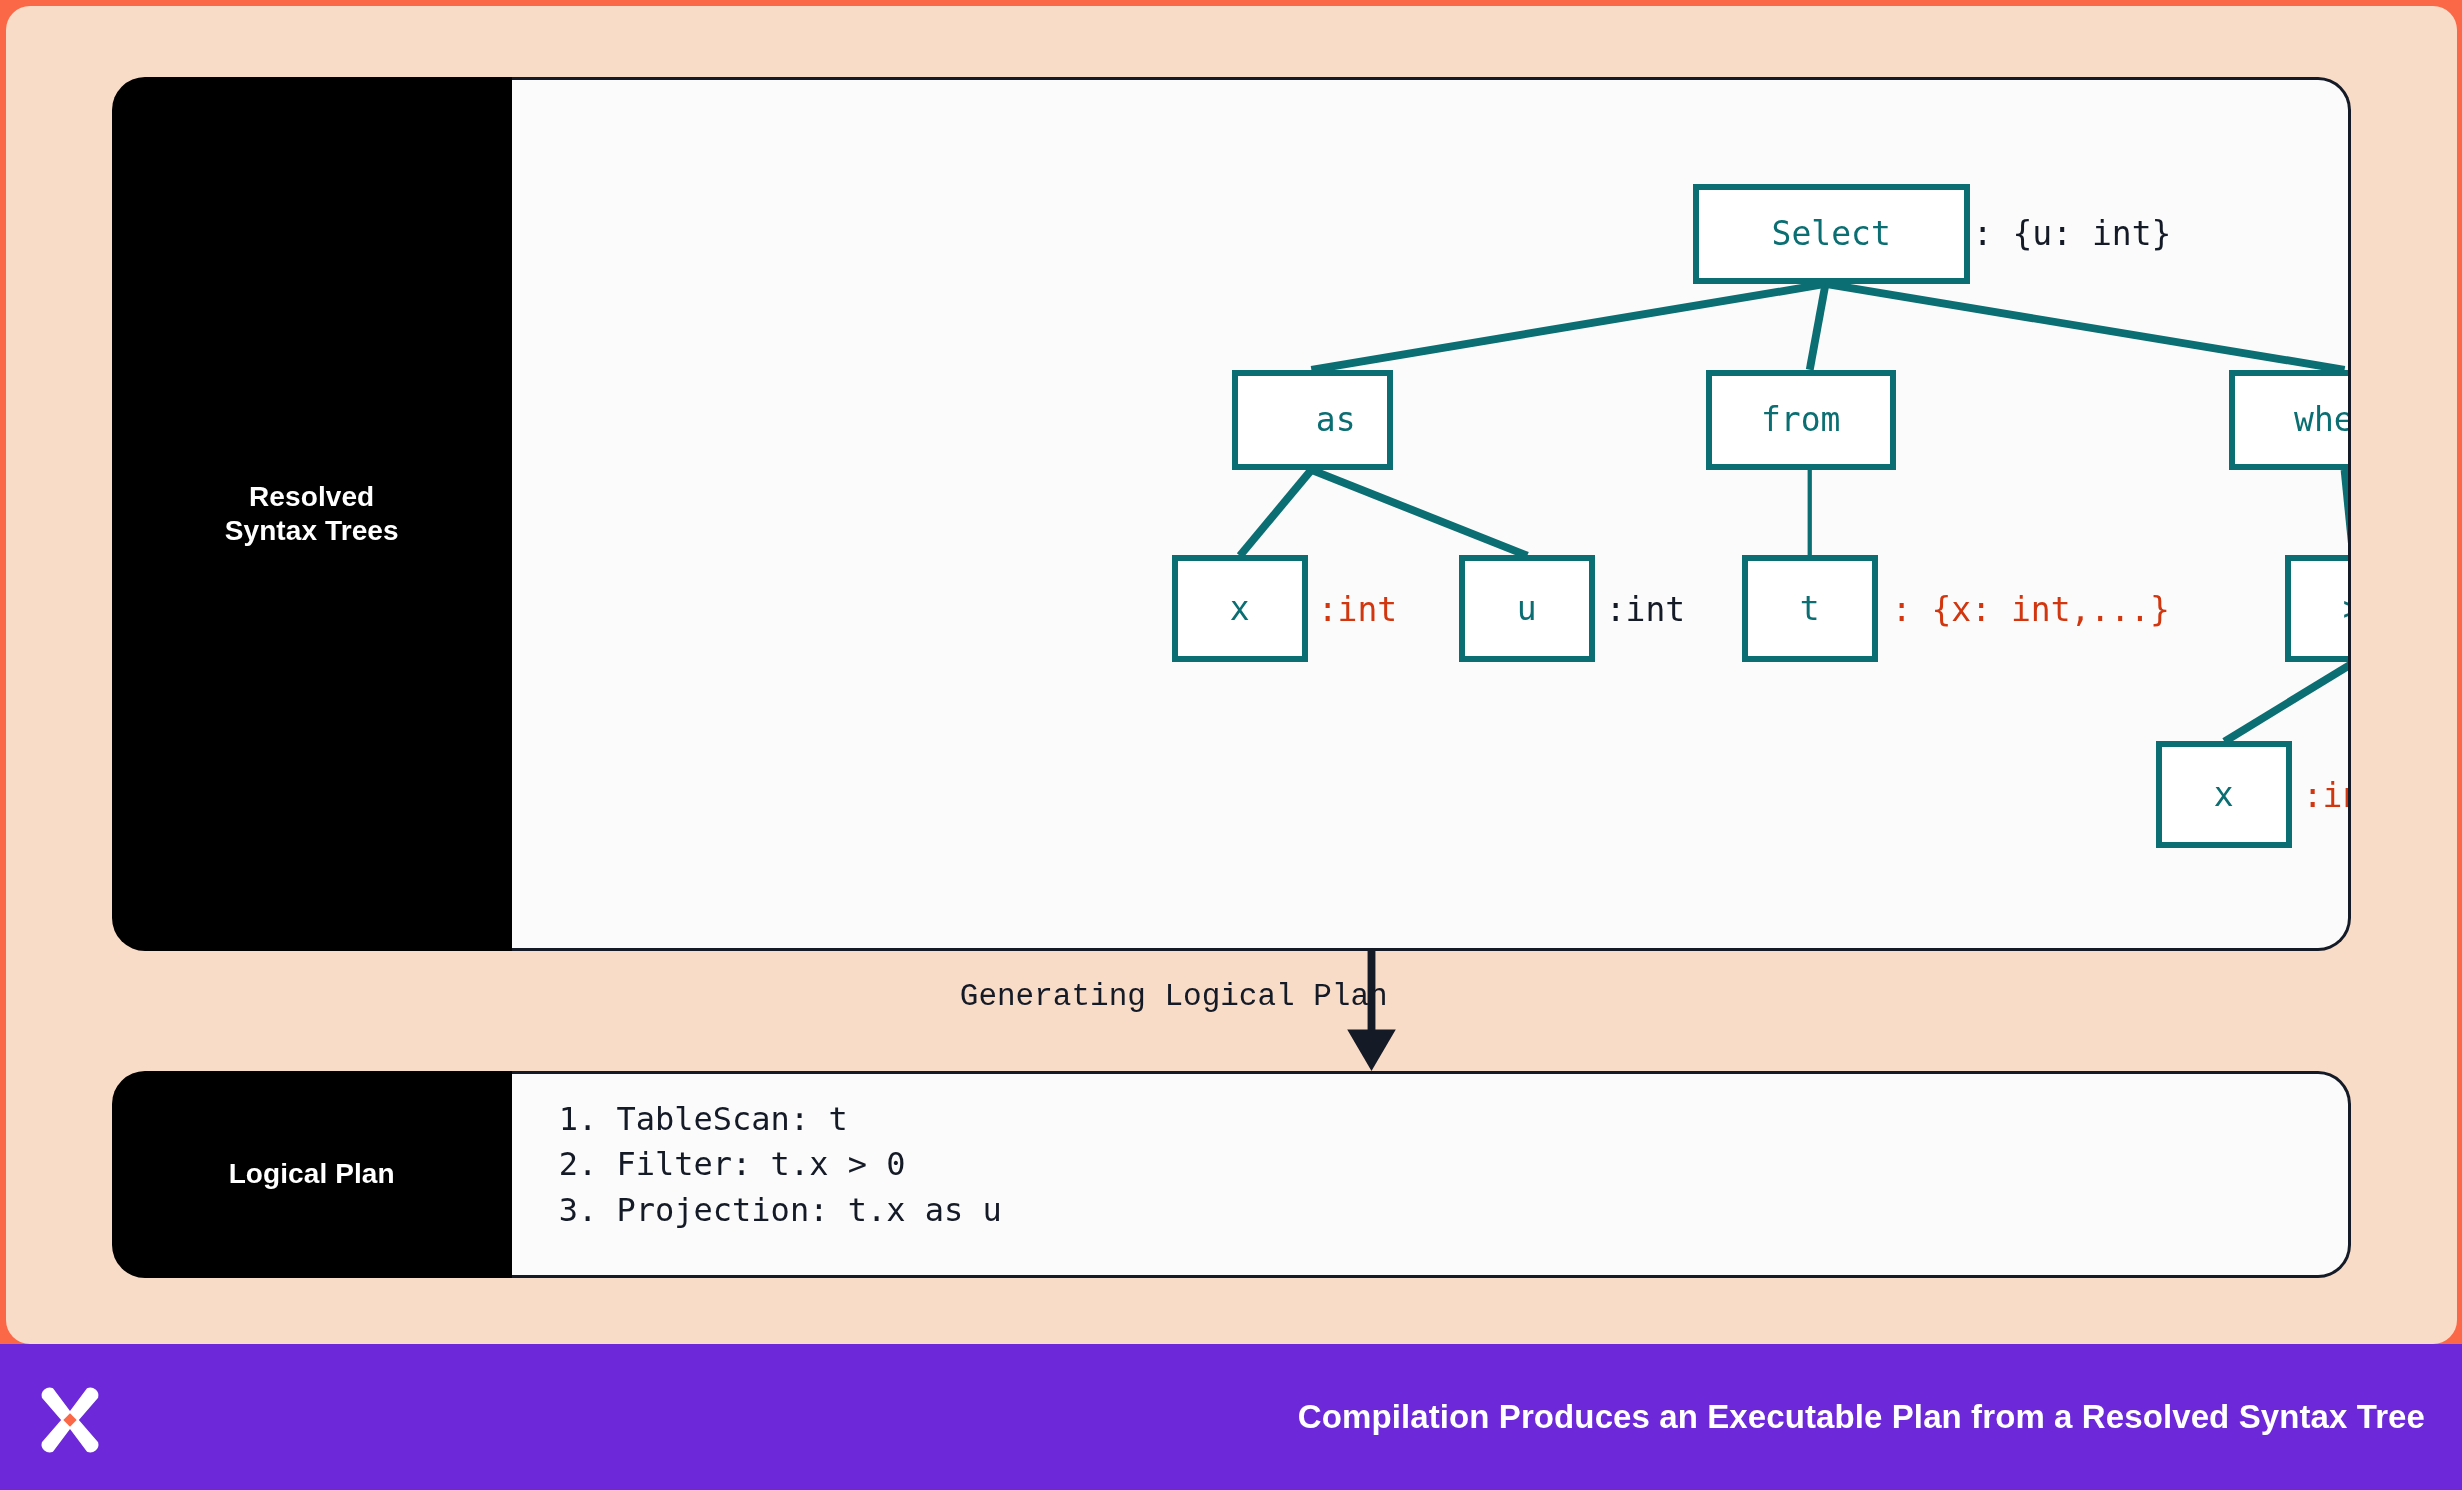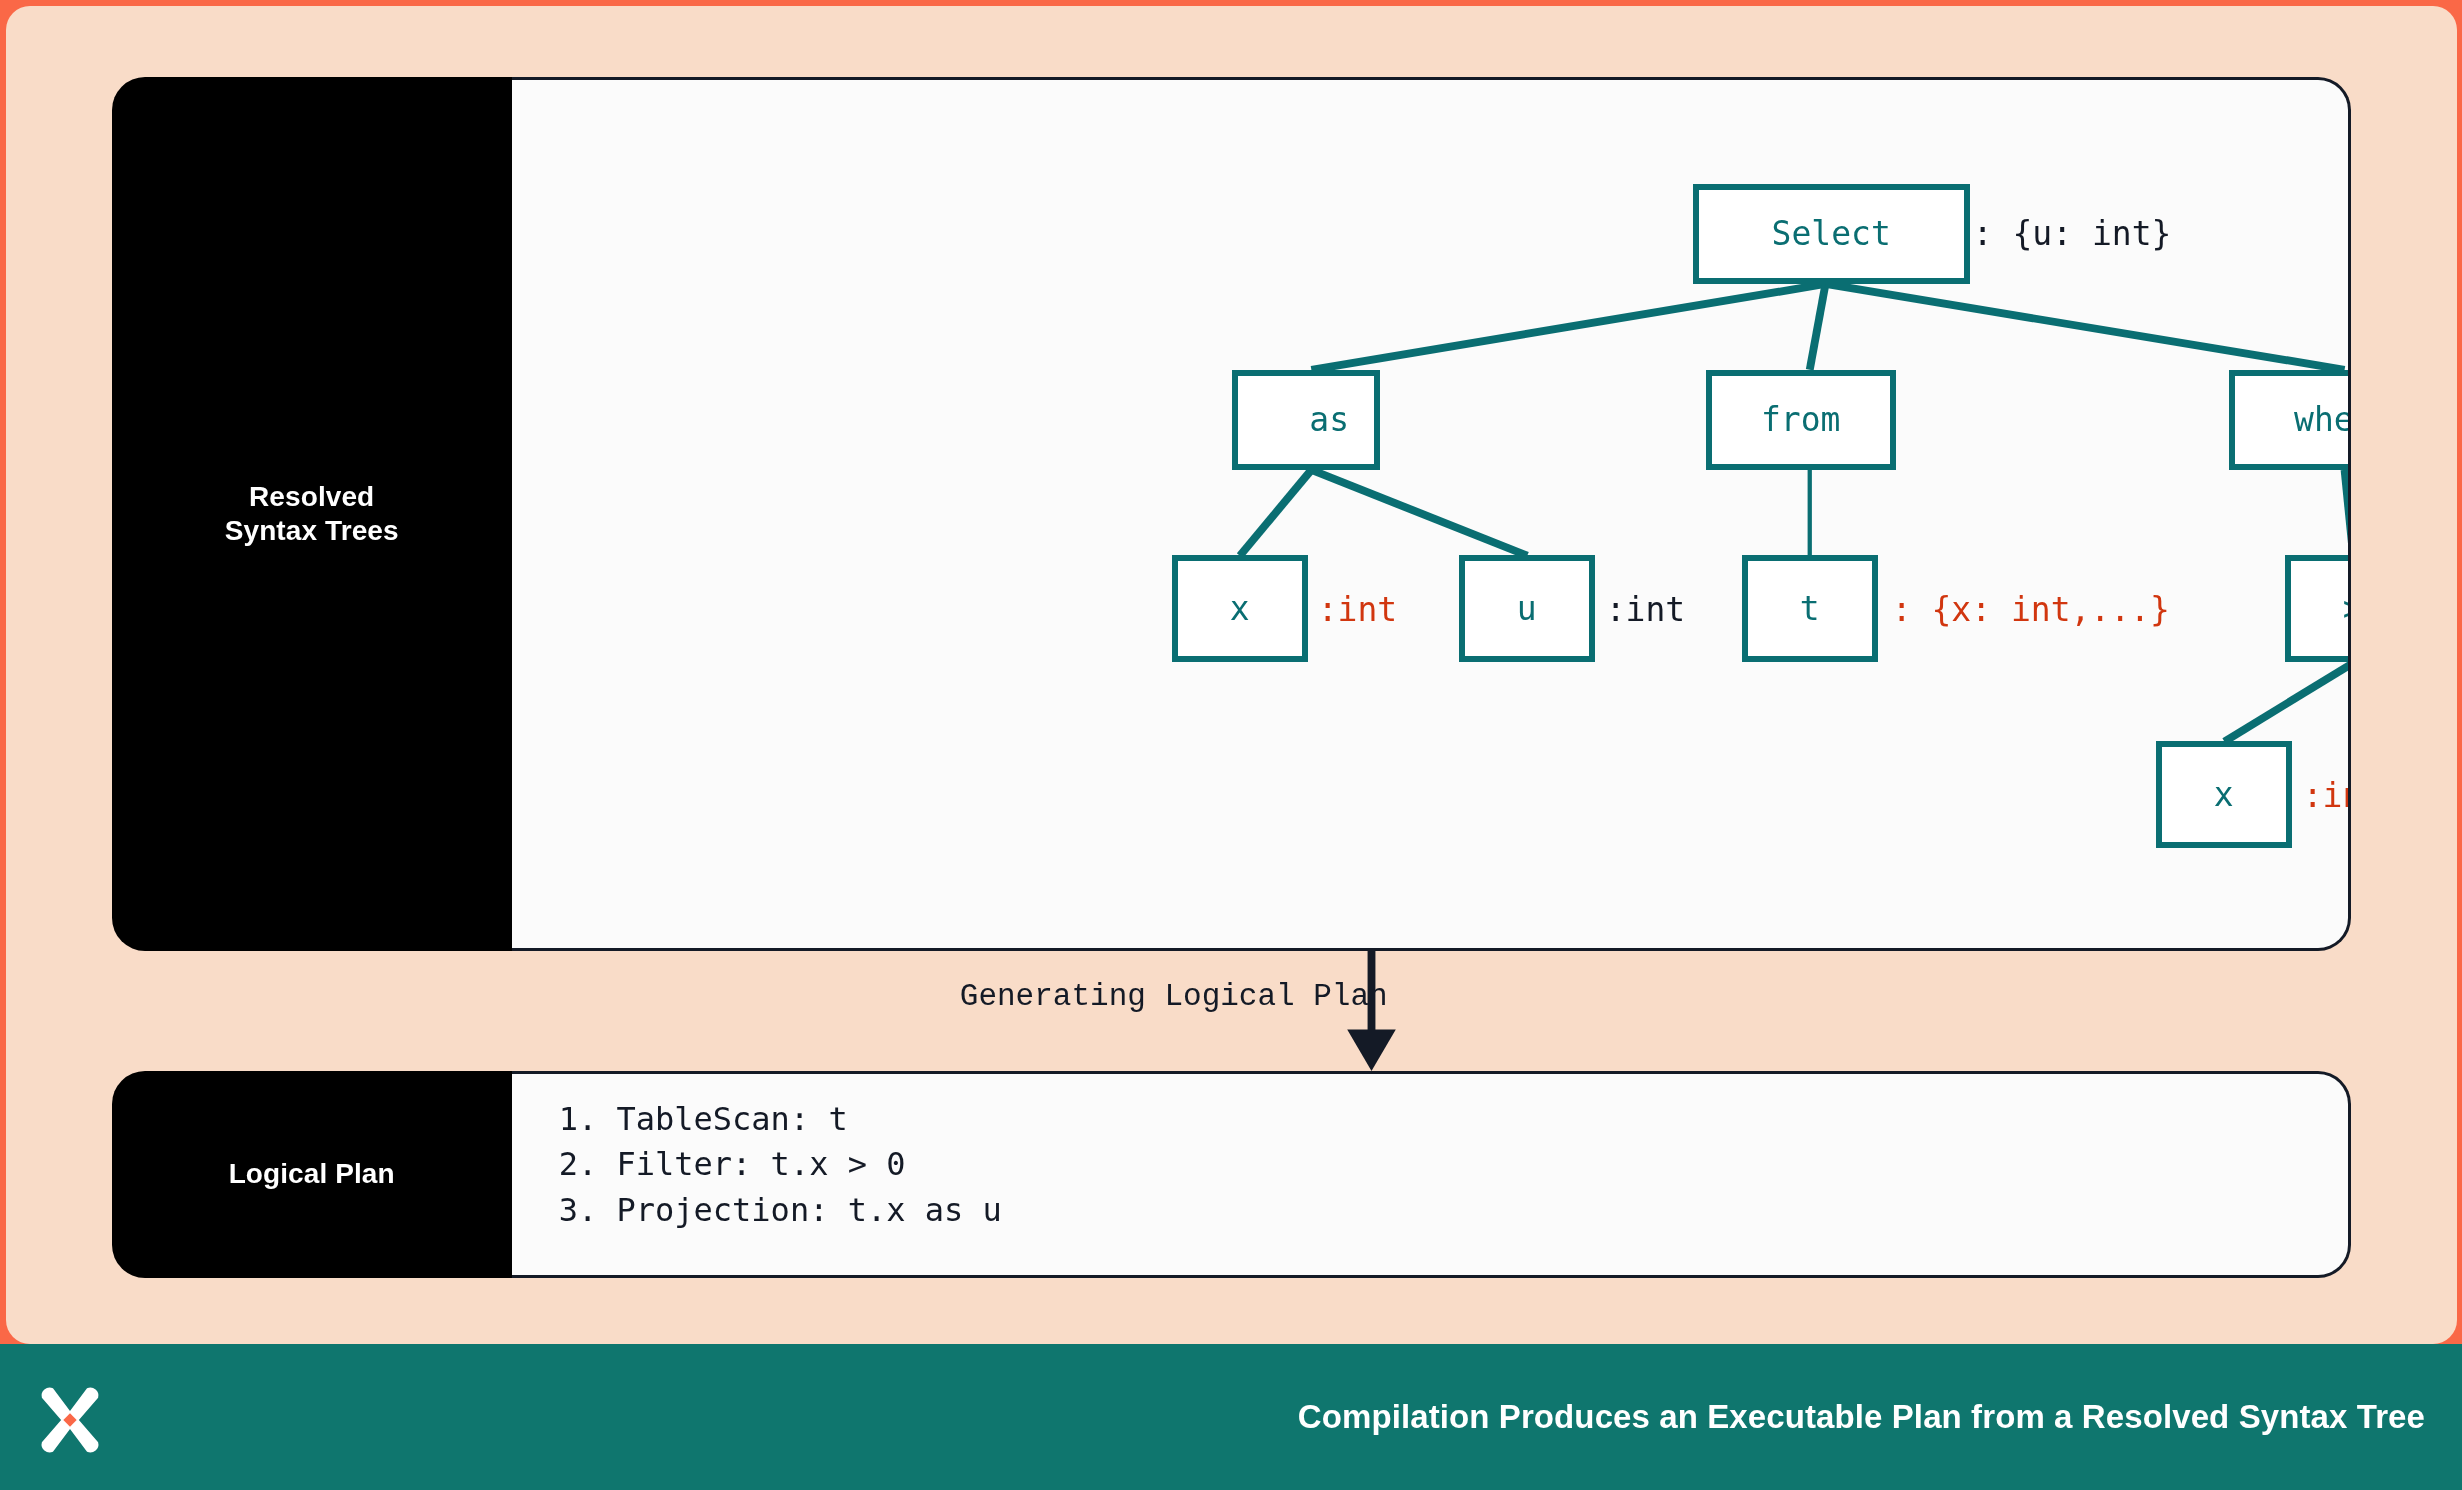--- a/index.html
+++ b/index.html
@@ -105,21 +105,21 @@
     line-height:1.42;
     color:#141A26;
     list-style:none;
   }
   #plan-list li { white-space:pre; }
 
   
   #footer {
     position:absolute;
     left:0; bottom:0; width:2462px; height:146px;
-    background:#0f766e;
+    background:#6d28d9;
     display:flex; align-items:center;padding-left:36px;
   }
   #brand-logo { position:absolute; left:33px; top:39px; width:74px; height:74px; }
   #footer-caption {
     position:absolute;
     right:37px;
     color:#FFFFFF;
     font-weight:700;
     font-size:33px;
     letter-spacing:0.1px;
@@ -144,21 +144,21 @@
             <line x1="1837" y1="285" x2="2563" y2="405" stroke="#0A6E72" stroke-width="11"></line>
             <line x1="1118" y1="545" x2="1018" y2="665" stroke="#0A6E72" stroke-width="11"></line>
             <line x1="1118" y1="545" x2="1420" y2="665" stroke="#0A6E72" stroke-width="11"></line>
             <line x1="1815" y1="545" x2="1815" y2="665" stroke="#0A6E72" stroke-width="6"></line>
             <line x1="2563" y1="545" x2="2575" y2="665" stroke="#0A6E72" stroke-width="11"></line>
             <line x1="2575" y1="815" x2="2395" y2="925" stroke="#0A6E72" stroke-width="11"></line>
             <line x1="2575" y1="815" x2="2805" y2="925" stroke="#0A6E72" stroke-width="11"></line>
           </svg>
         <div id="tree-nodes">
             <div class="node" style="left: 1181px; top: 104px; width: 277px; height: 100px;">Select</div>
-            <div class="node" style="left: 720px; top: 290px; width: 148px; height: 100px; padding-left: 47px;">as</div>
+            <div class="node" style="left: 720px; top: 290px; width: 161px; height: 100px; padding-left: 47px;">as</div>
             <div class="node" style="left: 1194px; top: 290px; width: 190px; height: 100px;">from</div>
             <div class="node" style="left: 1717px; top: 290px; width: 230px; height: 100px;">where</div>
             <div class="node" style="left: 660px; top: 475px; width: 136px; height: 107px;">x</div>
             <div class="node" style="left: 947px; top: 475px; width: 136px; height: 107px;">u</div>
             <div class="node" style="left: 1230px; top: 475px; width: 136px; height: 107px;">t</div>
             <div class="node" style="left: 1773px; top: 475px; width: 136px; height: 107px;">&gt;</div>
             <div class="node" style="left: 1644px; top: 661px; width: 136px; height: 107px;">x</div>
           </div>
         <div id="tree-annotations">
             <div class="ann dark" style="left: 1461px; top: 137px;">: {u: int}</div>

